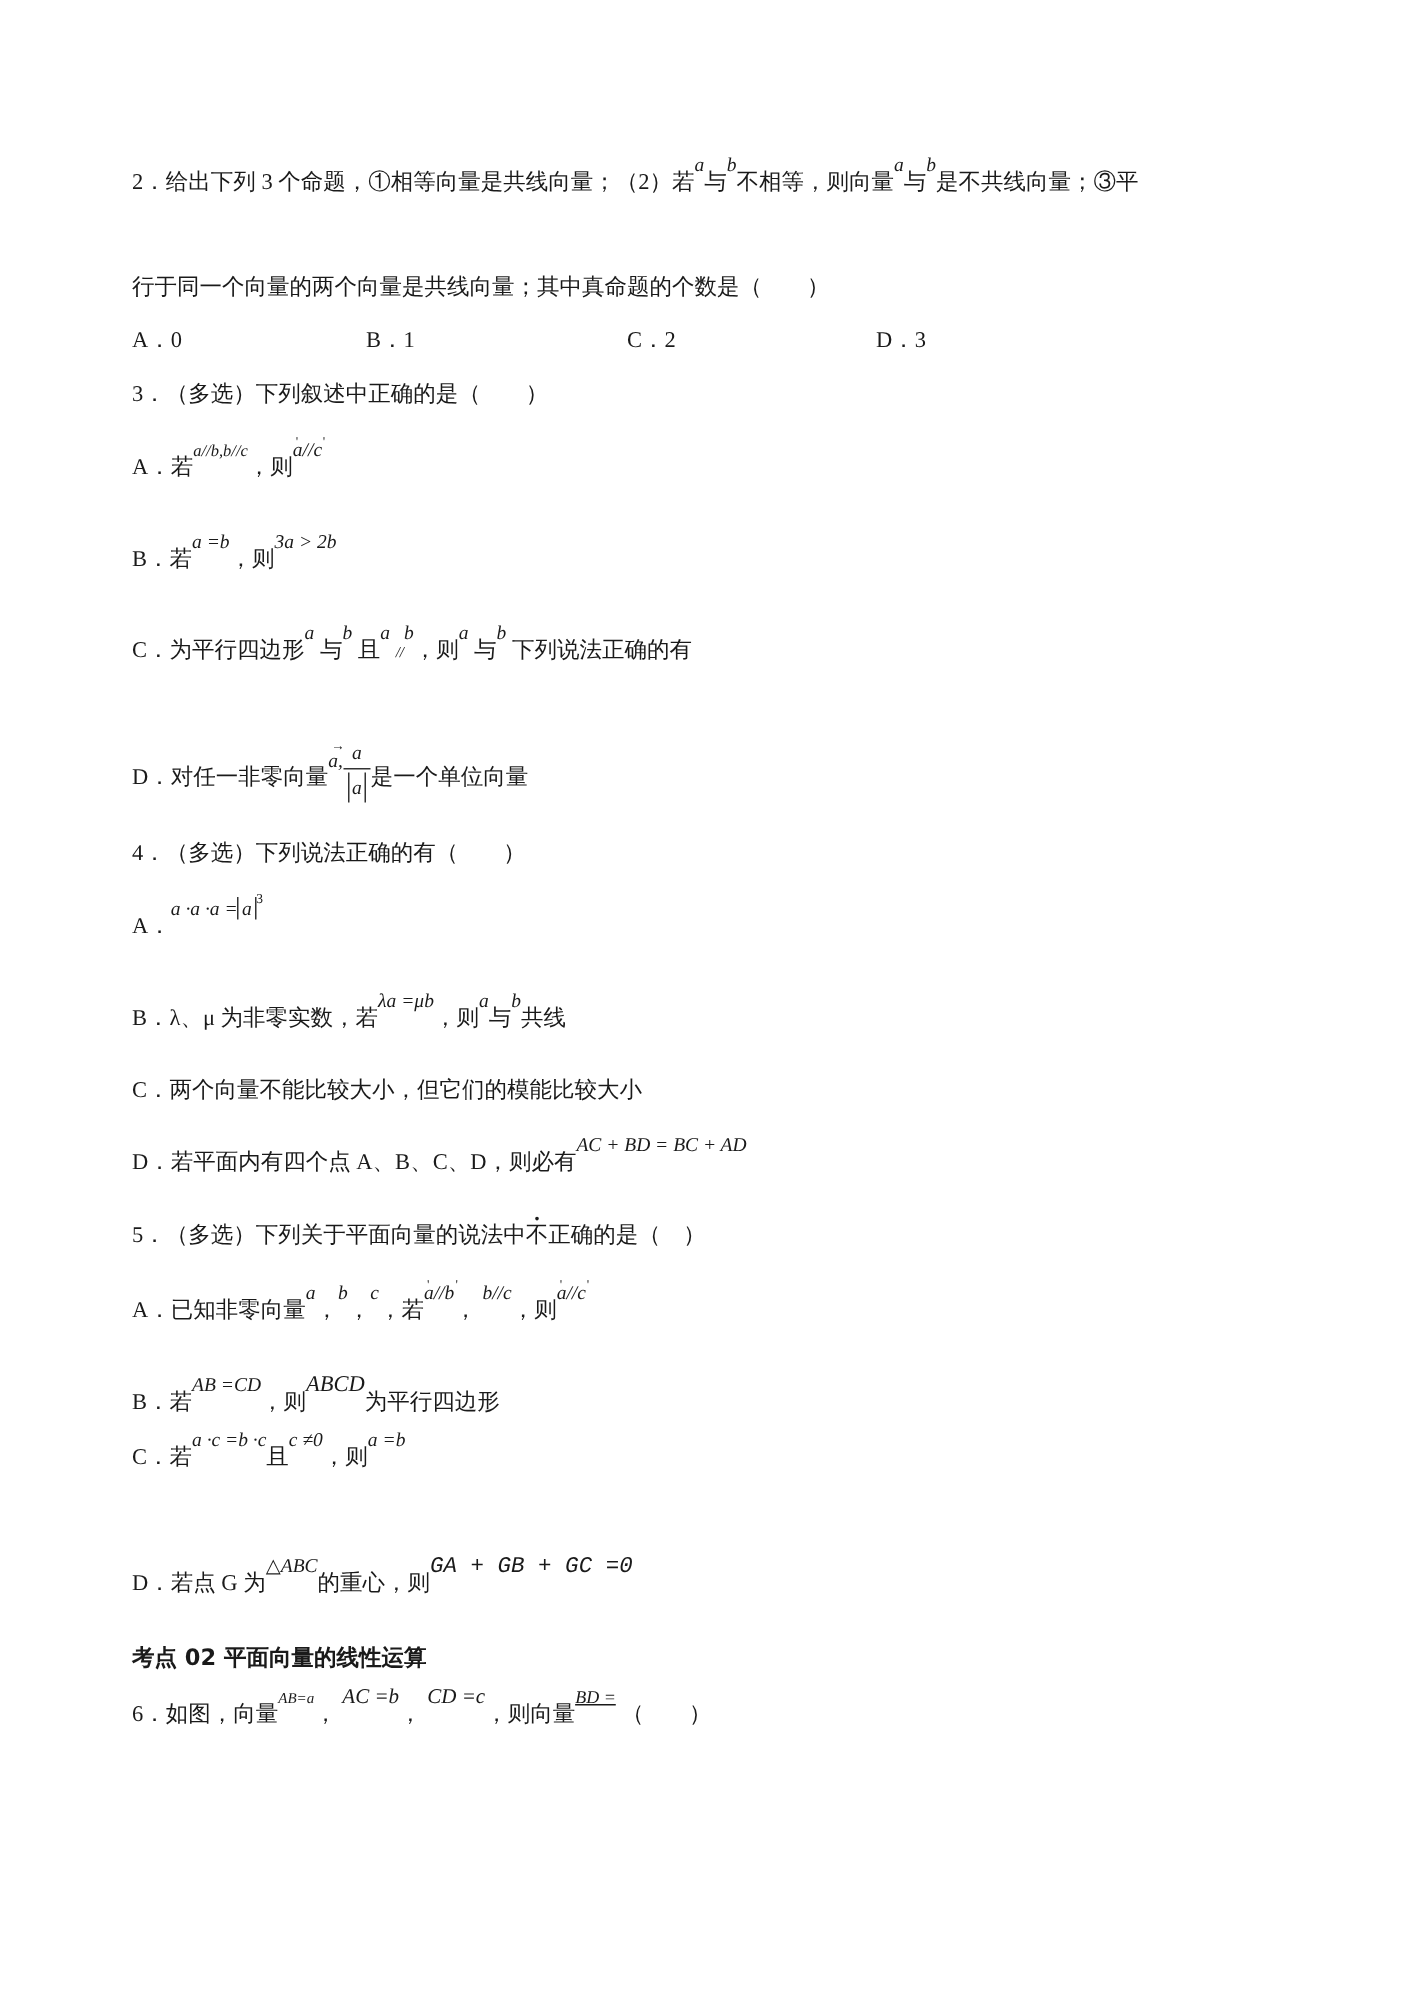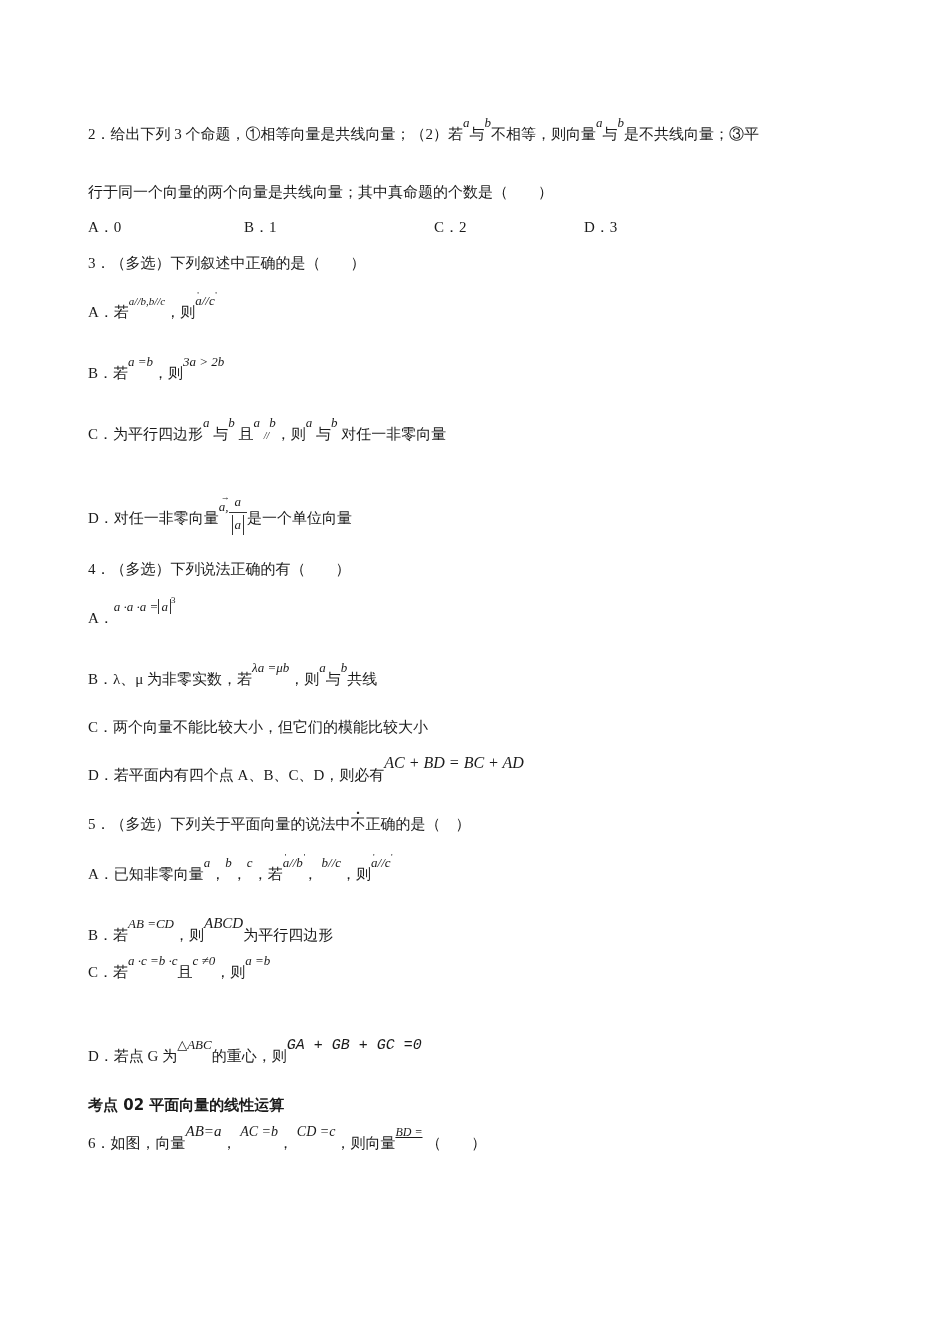--- a/index.html
+++ b/index.html
@@ -16,55 +16,55 @@
   .dotted { position: relative; }
   .dotted::before { content: "·"; position: absolute; top: -13px; left: 5px; font-weight: bold; }
   .frac { display: inline-block; vertical-align: middle; text-align: center; font-style: italic; font-size: 13px; }
   .frac .num { display: block; border-bottom: 1px solid #333; padding: 0 2px; }
   .frac .den { display: block; border-left: 1px solid #333; border-right: 1px solid #333; margin: 2px 3px 0; padding: 0 2px; }
   .abs { border-left: 1px solid #333; border-right: 1px solid #333; padding: 0 2px; }
 </style>
 </head>
 <body>
 
-<div class="line" style="top:124px;">
+<div class="line" style="top:112px;">
   <span>2．给出下列 3 个命题，①相等向量是共线向量；（2）若</span><span class="m sup">a</span><span>与</span><span class="m sup">b</span><span>不相等，则向量</span><span class="m sup">a</span><span>与</span><span class="m sup">b</span><span>是不共线向量；③平</span>
 </div>
 <div class="line" style="top:182px;">行于同一个向量的两个向量是共线向量；其中真命题的个数是（　　）</div>
 <div class="line" style="top:217px; width:760px;">
   <span class="opt" style="left:0;">A．0</span>
   <span class="opt" style="left:156px;">B．1</span>
-  <span class="opt" style="left:346px;">C．2</span>
+  <span class="opt" style="left:330px;">C．2</span>
   <span class="opt" style="left:496px;">D．3</span>
 </div>
 
 <div class="line" style="top:253px;">3．（多选）下列叙述中正确的是（　　）</div>
 <div class="line" style="top:302px;">
   <span>A．若</span><span class="m sup" style="font-size:11px;">a//b,b//c</span><span>，则</span><span class="m sup vec"><span class="tick" style="left:2px;">'</span><span class="tick" style="left:20px;">'</span><span>a//c</span></span>
 </div>
 <div class="line" style="top:363px;">
   <span>B．若</span><span class="m sup">a =b</span><span>，则</span><span class="m sup">3a &gt; 2b</span>
 </div>
 <div class="line" style="top:424px;">
-  <span>C．为平行四边形</span><span class="m sup">a</span> <span>与</span><span class="m sup">b</span> <span>且</span><span class="m sup">a</span> <span class="m" style="font-size:10px;">//</span><span class="m sup">b</span><span>，则</span><span class="m sup">a</span> <span>与</span><span class="m sup">b</span> <span>对任一非零向量</span>
+  <span>C．为平行四边形</span><span class="m sup">a</span> <span>与</span><span class="m sup">b</span> <span>且</span><span class="m sup">a</span> <span class="m" style="font-size:10px;">//</span><span class="m sup">b</span><span>，则</span><span class="m sup">a</span> <span>与</span><span class="m sup">b</span> <span>下列说法正确的有</span>
 </div>
 <div class="line" style="top:498px;">
   <span>D．对任一非零向量</span><span class="m sup vec"><span class="tick" style="left:2px; top:-10px;">→</span><span>a,</span></span><span class="frac" style="position:relative; top:-6px;"><span class="num">a</span><span class="den">a</span></span><span>是一个单位向量</span>
 </div>
 
 <div class="line" style="top:559px;">4．（多选）下列说法正确的有（　　）</div>
 <div class="line" style="top:608px;">
   <span>A．</span><span class="m sup"><span>a ·a ·a =</span><span class="abs">a</span><span style="font-size:9px; font-style:normal; position:relative; top:-8px;">3</span></span>
 </div>
 <div class="line" style="top:669px;">
   <span>B．λ、μ 为非零实数，若</span><span class="m sup">λa =μb</span><span>，则</span><span class="m sup">a</span><span>与</span><span class="m sup">b</span><span>共线</span>
 </div>
 <div class="line" style="top:717px;">C．两个向量不能比较大小，但它们的模能比较大小</div>
 <div class="line" style="top:765px;">
-  <span>D．若平面内有四个点 A、B、C、D，则必有</span><span class="m sup" style="font-size:16px;">AC + BD = BC + AD</span>
+  <span>D．若平面内有四个点 A、B、C、D，则必有</span><span class="m sup" style="font-size:13px;">AC + BD = BC + AD</span>
 </div>
 
 <div class="line" style="top:814px;text-align:center;">
   <span>5．（多选）下列关于平面向量的说法中</span><span class="dotted">不正确</span><span>的是（　）</span>
 </div>
 <div class="line" style="top:864px;">
   <span>A．已知非零向量</span><span class="m sup">a</span>，<span class="m sup">b</span>，<span class="m sup">c</span><span>，若</span><span class="m sup vec"><span class="tick" style="left:2px;">'</span><span class="tick" style="left:21px;">'</span><span>a//b</span></span>， <span class="m sup">b//c</span><span>，则</span><span class="m sup vec"><span class="tick" style="left:2px;">'</span><span class="tick" style="left:20px;">'</span><span>a//c</span></span>
 </div>
 <div class="line" style="top:925px;">
   <span>B．若</span><span class="m sup">AB =CD</span><span>，则</span><span class="m sup" style="font-size:15px;">ABCD</span><span>为平行四边形</span>
@@ -72,14 +72,14 @@
 <div class="line" style="top:962px;">
   <span>C．若</span><span class="m sup">a ·c =b ·c</span><span>且</span><span class="m sup">c ≠0</span><span>，则</span><span class="m sup">a =b</span>
 </div>
 <div class="line" style="top:1046px;">
   <span>D．若点 G 为</span><span class="m sup">△ABC</span><span>的重心，则</span><span class="m sup" style="font-size:15px;font-family:Liberation Mono, monospace;">GA + GB + GC =0</span>
 </div>
 
 <div class="heading" style="top:1096px;">考点 02 平面向量的线性运算</div>
 
 <div class="line" style="top:1133px;">
-  <span>6．如图，向量</span><span class="m sup" style="font-size:15px;">AB=a</span>， <span class="m sup" style="font-size:14px;">AC =b</span>， <span class="m sup" style="font-size:14px;">CD =c</span><span>，则向量</span><span class="m sup" style="font-size:12px;text-decoration:underline;">BD =</span> <span>（　　）</span>
+  <span>6．如图，向量</span><span class="m sup" style="font-size:10px;">AB=a</span>， <span class="m sup" style="font-size:14px;">AC =b</span>， <span class="m sup" style="font-size:14px;">CD =c</span><span>，则向量</span><span class="m sup" style="font-size:12px;text-decoration:underline;">BD =</span> <span>（　　）</span>
 </div>
 
 </body></html>

